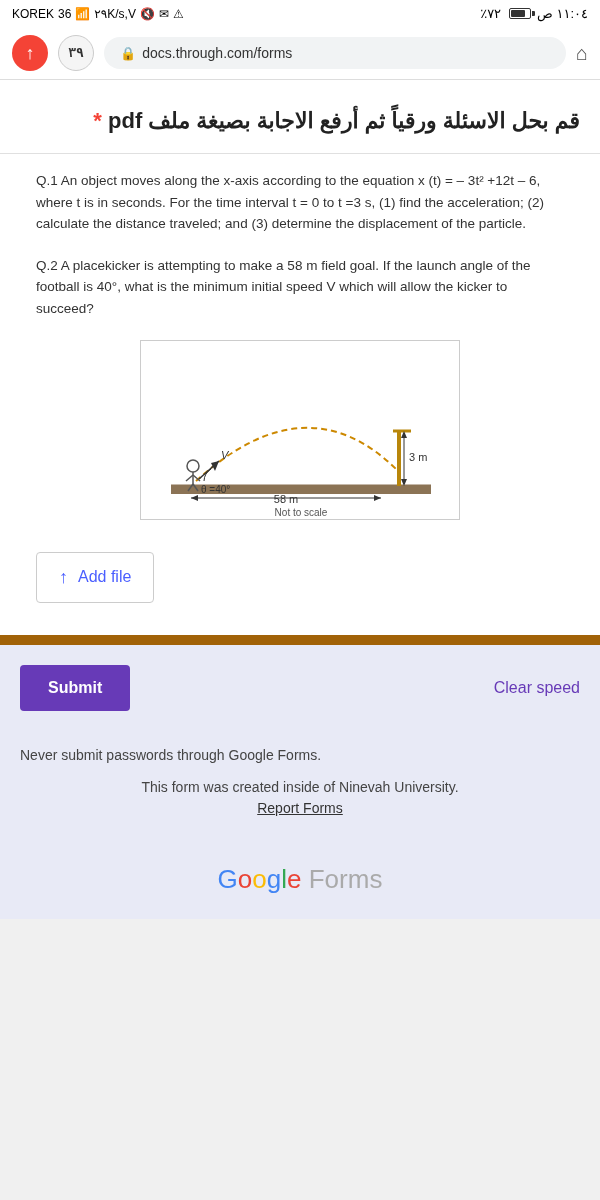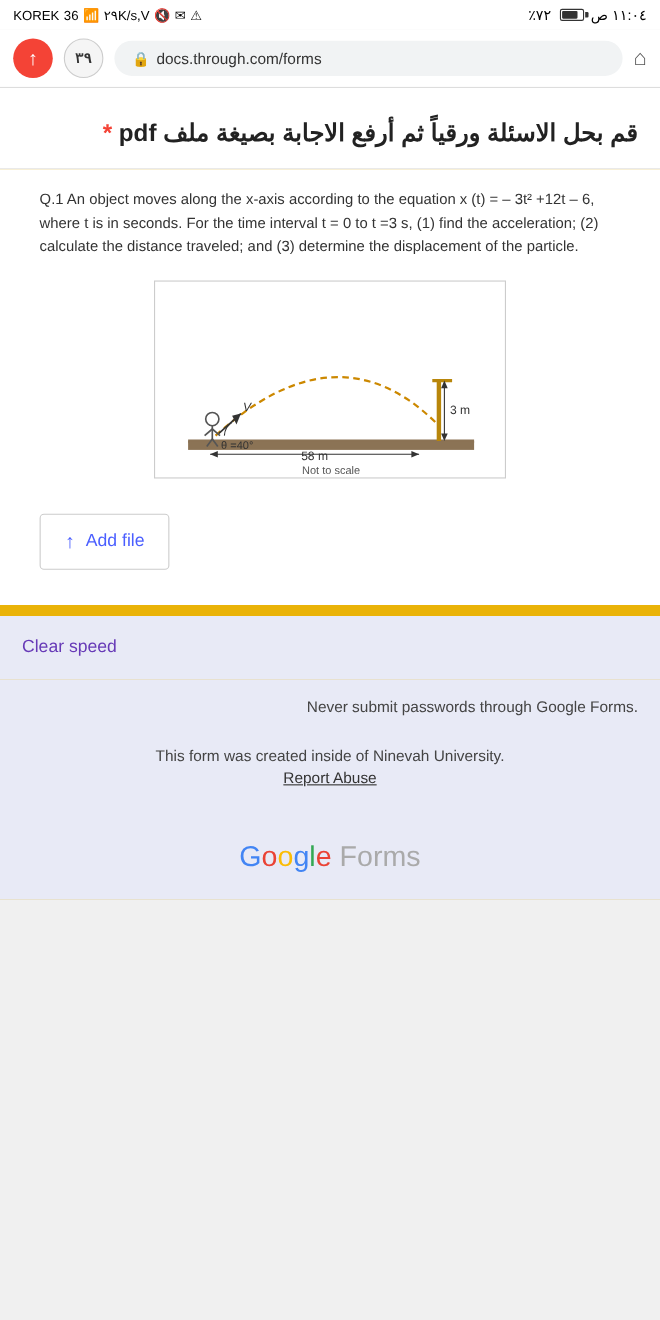--- a/index.html
+++ b/index.html
@@ -110,21 +110,21 @@
       font-size: 13px;
     }
     .home-btn {
       font-size: 20px;
       color: #555;
       cursor: pointer;
     }
 
     
     .page-content {
-      background: #eab308;
+      background: #a16207;
       margin: 0;
       padding: 0;
     }
 
     
     .form-header {
       background: #fff;
       padding: 24px 20px 16px 20px;
       border-bottom: 1px solid #e0e0e0;
     }
@@ -217,22 +217,22 @@
 
     
     .form-footer {
       background: #e8eaf6;
       padding: 16px 20px 24px 20px;
       text-align: center;
     }
     .never-submit {
       font-size: 14px;
       color: #444;
-      margin-bottom: 29px;
-      text-align: right;
+      margin-bottom: 16px;
+      text-align: left;
     }
     .university-info {
       font-size: 14px;
       color: #444;
       margin-bottom: 4px;
     }
     .report-abuse-link {
       color: #333;
       text-decoration: underline;
       font-size: 14px;
@@ -293,20 +293,23 @@
   </div>
 
   <div class="form-body">
 
     
     <div class="question-block">
       <p>Q.1 An object moves along the x-axis according to the equation x (t) = – 3t² +12t – 6, where t is in seconds. For the time interval t = 0 to t =3 s, (1) find the acceleration; (2) calculate the distance traveled; and (3) determine the displacement of the particle.</p>
     </div>
 
     
+    <div class="question-block">
+      <p>Q.2 A placekicker is attempting to make a 58 m field goal. If the launch angle of the football is 40°, what is the minimum initial speed V which will allow the kicker to succeed?</p>
+    </div>
 
     
     <div class="diagram-container">
       <svg class="diagram-svg" width="320" height="180">
 
         <line x1="30" y1="145" x2="290" y2="145" stroke="#8B7355" stroke-width="3"></line>
 
         <rect x="30" y="145" width="260" height="8" fill="#8B7355"></rect>
 
         <path d="M 55 140 Q 165 40 255 128" stroke="#CC8800" stroke-width="2" stroke-dasharray="6,4" fill="none"></path>
@@ -347,25 +350,26 @@
 
     
     <button class="add-file-btn">
       <span class="upload-icon">↑</span>
       <span>Add file</span>
     </button>
 
   </div>
 
   <div class="submit-section">
+    <button class="submit-btn">Submit</button>
     <button class="clear-form-btn">Clear speed</button>
   </div>
 
   <div class="form-footer">
     <p class="never-submit">Never submit passwords through Google Forms.</p>
     <p class="university-info">This form was created inside of Ninevah University.</p>
-    <a class="report-abuse-link">Report Abuse</a>
+    <a class="report-abuse-link">Report Forms</a>
     <div class="google-forms-logo">
       <span class="google-blue">G</span><span class="google-red">o</span><span class="google-yellow">o</span><span class="google-blue">g</span><span class="google-green">l</span><span class="google-red">e</span> <span>Forms</span>
     </div>
   </div>
 
 </div>
 
 </body></html>

